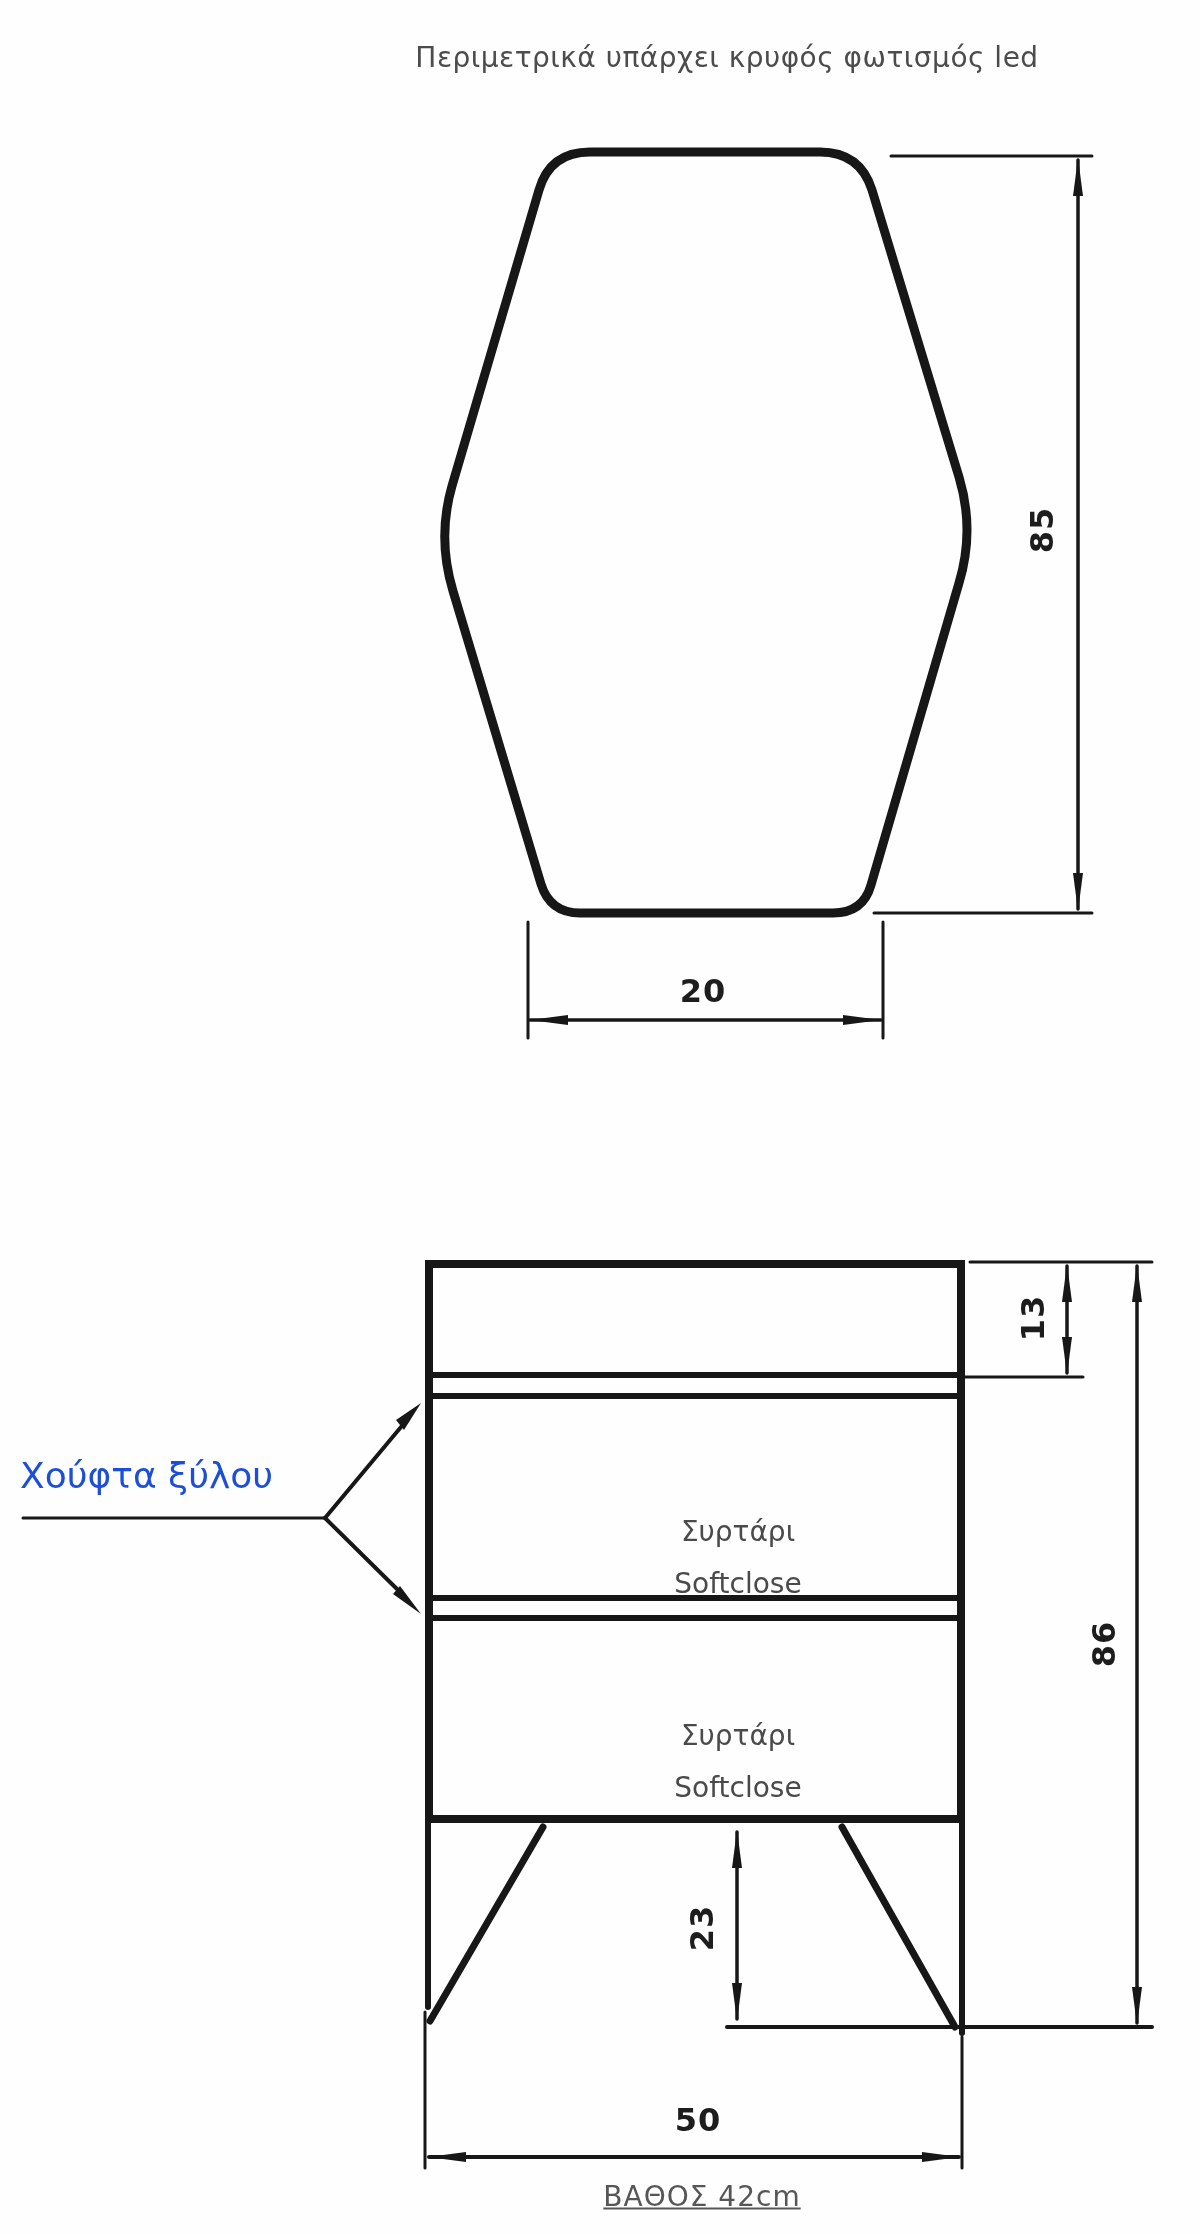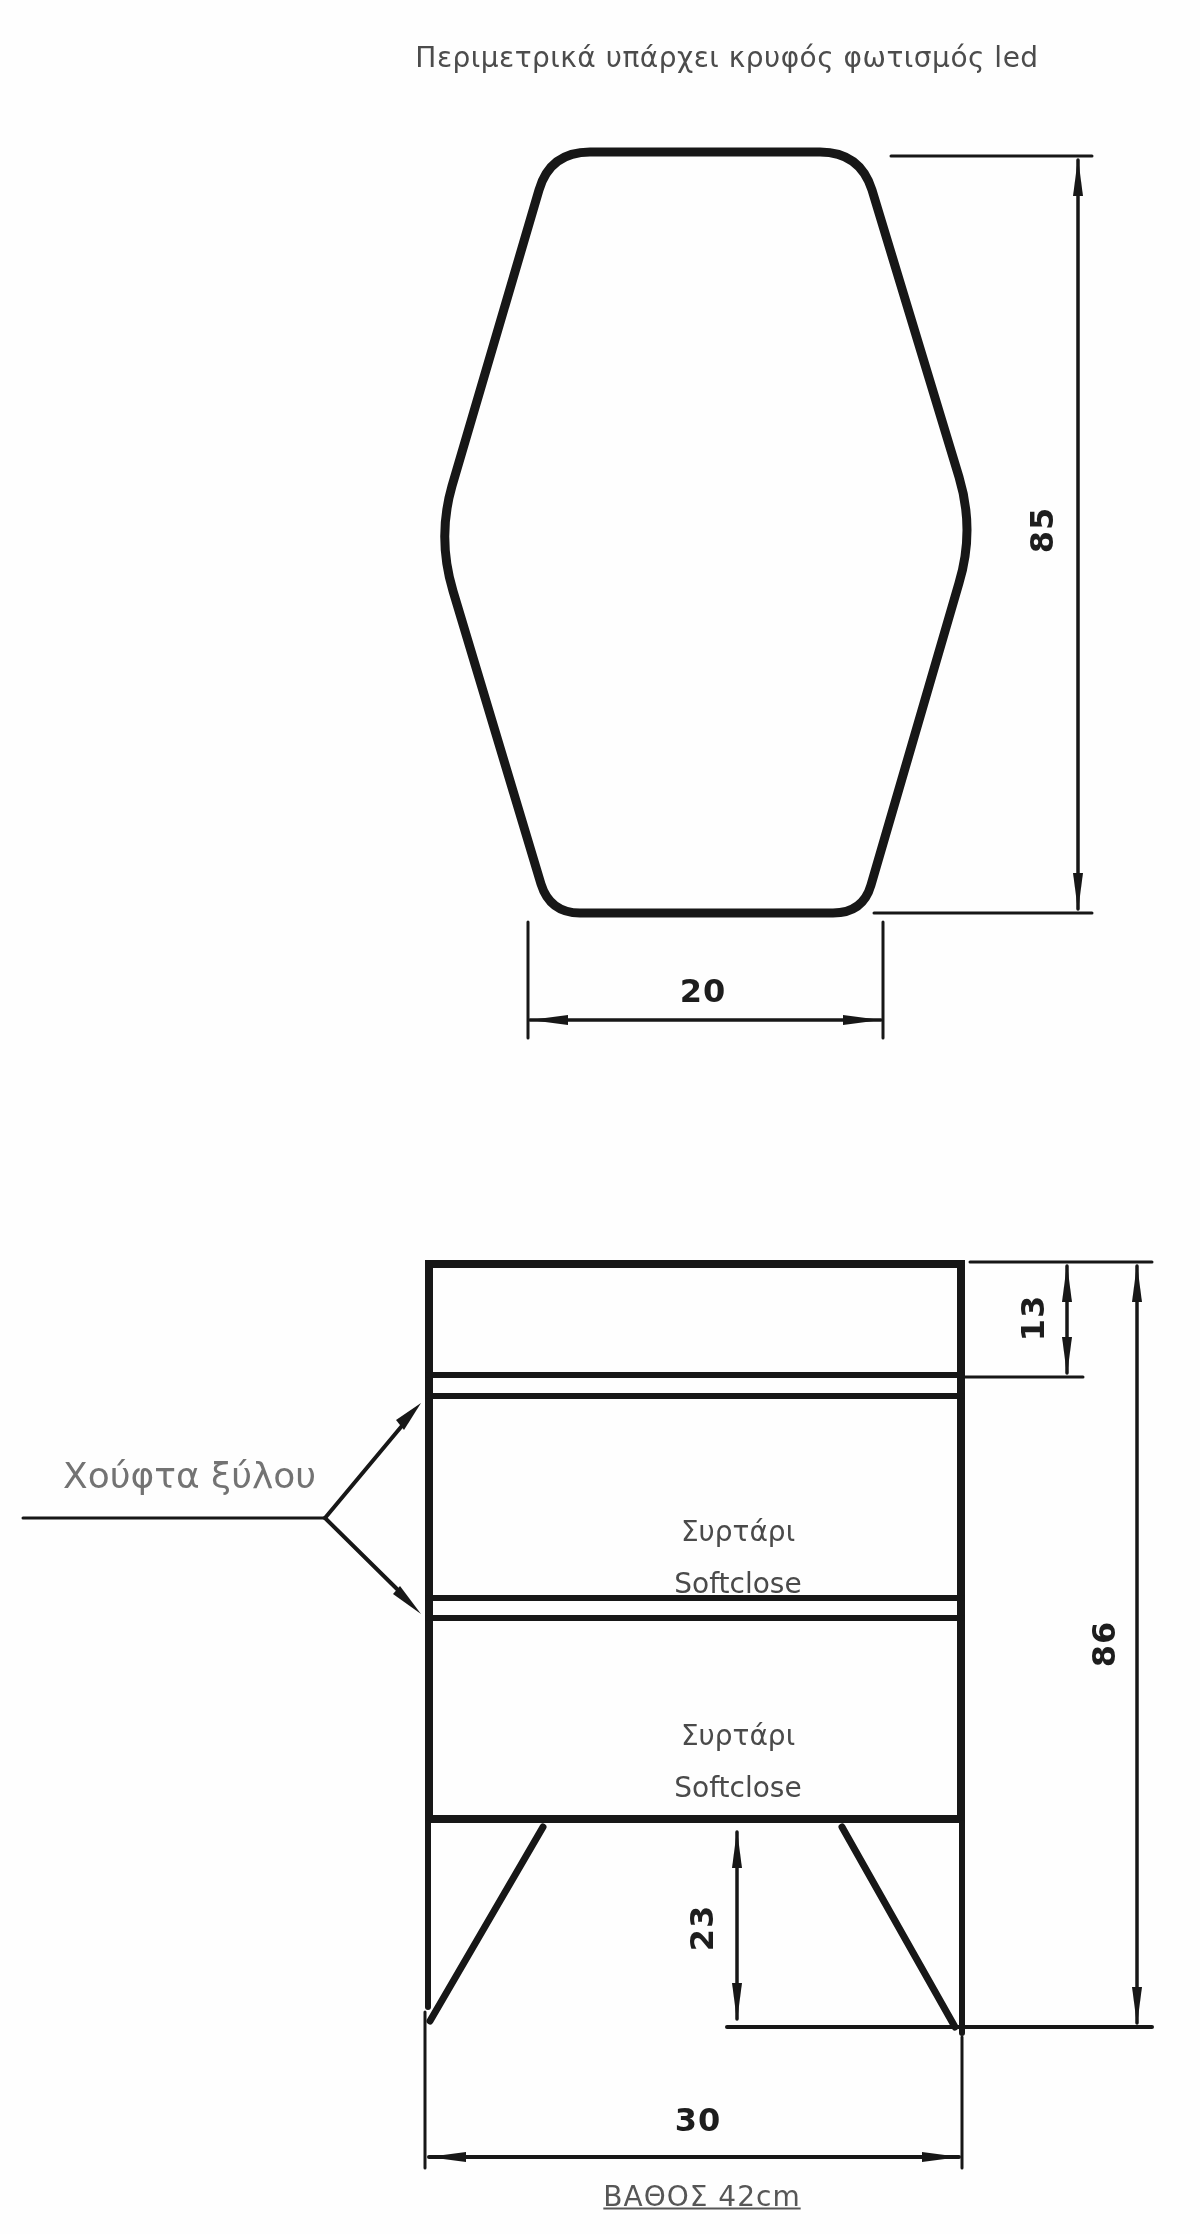--- a/index.html
+++ b/index.html
@@ -21,21 +21,21 @@
   .txt{
     position:absolute;
     color:var(--color-label);
     white-space:nowrap;
   }
   .center-anchor{transform:translate(-50%,-50%);text-align:right;}
   .title-note{font-size:28px;letter-spacing:.5px;color:#4c4c4c;}
   .drawer-label{
     font-size:28px;line-height:1.86;text-align:center;color:#4a4a4a;margin-left:48px;
   }
-  .handle-label{font-size:36px;color:#737373;margin-left:43px;}
+  .handle-label{font-size:36px;color:#1d4ed8;}
   .depth-note{font-size:28px;color:#565656;letter-spacing:1px;text-decoration:underline;}
   .dim-num{
     font-size:32px;font-weight:bold;color:var(--color-dim);
     letter-spacing:1px;
   }
   .rot90{transform:translate(-50%,-50%) rotate(-90deg);}
 </style>
 </head>
 <body>
 
@@ -145,17 +145,17 @@
     <div>Συρτάρι</div>
     <div>Softclose</div>
   </div>
 
   <div class="txt dim-num rot90" style="left:1033px;top:1318px;">13</div>
 
   <div class="txt dim-num rot90" style="left:1104px;top:1644px;">86</div>
 
   <div class="txt dim-num rot90" style="left:702px;top:1928px;">23</div>
 
-  <div class="txt dim-num center-anchor" style="left:698px;top:2120px;">30</div>
+  <div class="txt dim-num center-anchor" style="left:698px;top:2120px;">50</div>
 
   <div class="txt depth-note center-anchor" style="left:702px;top:2196px;">ΒΑΘΟΣ 42cm</div>
 
 </div>
 
 </body></html>

